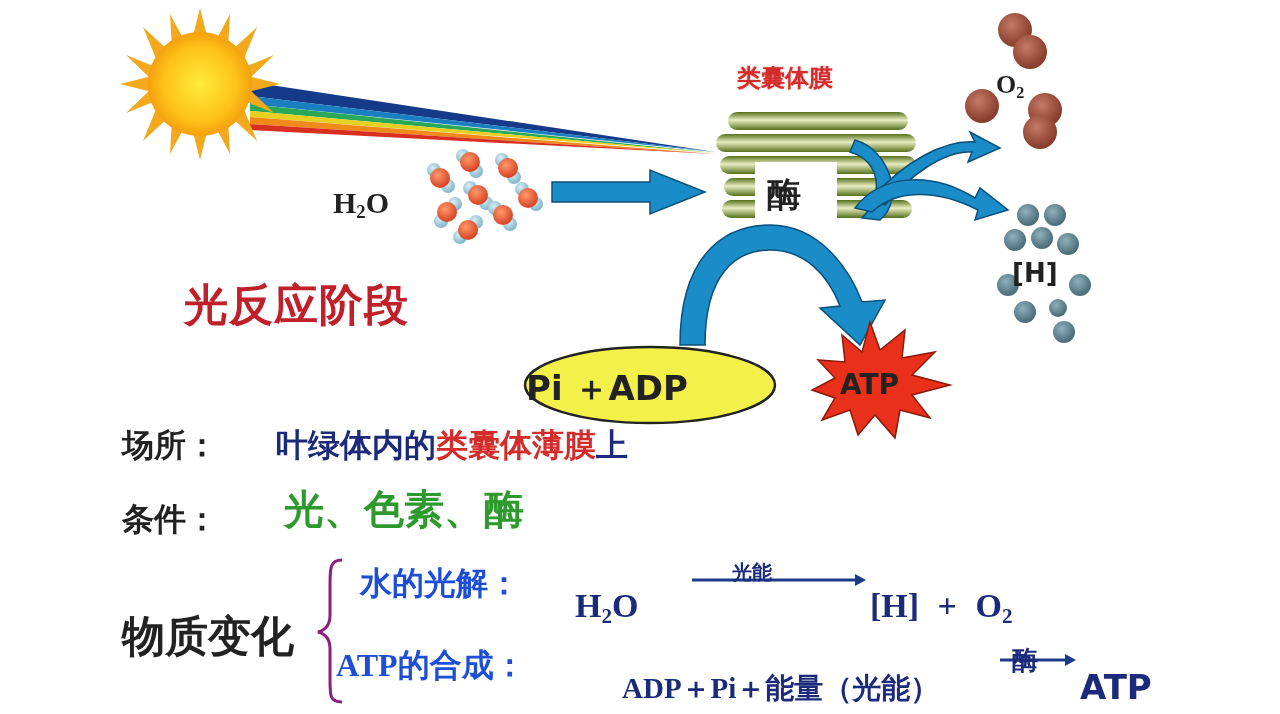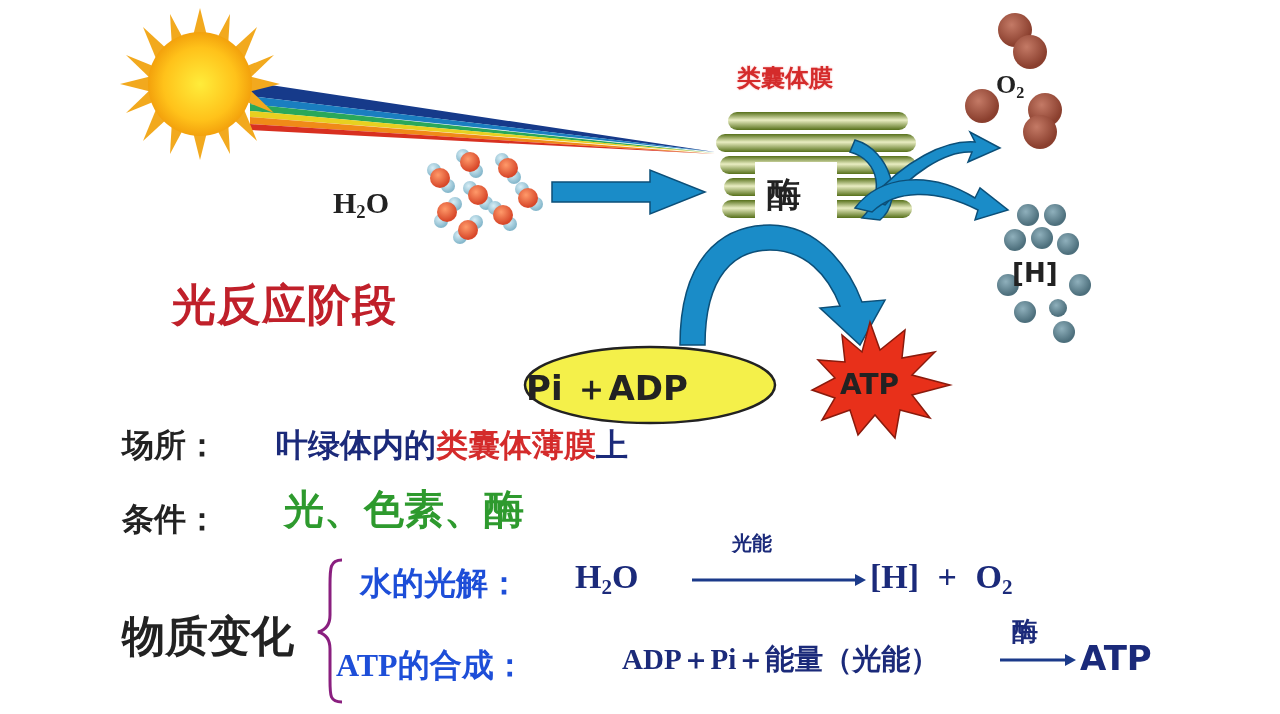--- a/index.html
+++ b/index.html
@@ -4,21 +4,21 @@
 <style>
   html, body { margin:0; padding:0; background:#ffffff; }
   body { width:1280px; height:714px; position:relative; overflow:hidden;
          font-family:"DejaVu Sans", sans-serif; }
   svg.scene { position:absolute; left:0; top:0; }
   .serif { font-family:"Liberation Serif","DejaVu Serif", serif;font-weight:bold; }
   .sans { font-family:"DejaVu Sans","Liberation Sans", sans-serif; }
   .bold { font-weight:bold; }
   .lbl { position:absolute; white-space:nowrap; }
   .txt-dark { color:#222222; }
-  .txt-navy { color:#1b2a7a; }
+  .txt-navy { color:#1b2a7a;margin-top:29px; }
   .txt-red { color:#d42b2b; }
   .txt-green { color:#2e9a2e; }
   .txt-purple { color:#1d4ed8; }
   .txt-title-red { color:#c0202a; }
   sub { font-size:0.62em; vertical-align:-0.28em; }
 </style>
 </head>
 <body>
 
 <svg class="scene" width="1280" height="714" viewBox="0 0 1280 714">
@@ -188,21 +188,21 @@
 
 <div class="lbl" style="left:755px; top:162px; width:82px; height:62px; background:#ffffff;"></div>
 <div class="lbl bold txt-dark" style="left:767px; top:172px; font-size:34px;">酶</div>
 
 <div class="lbl serif txt-dark" style="left:333px; top:186px; font-size:30px;">H<sub>2</sub>O</div>
 
 <div class="lbl serif txt-dark" style="left:996px; top:70px; font-size:26px;">O<sub>2</sub></div>
 
 <div class="lbl sans bold txt-dark" style="left:1012px; top:258px; font-size:26px;">[H]</div>
 
-<div class="lbl bold txt-title-red" style="left:172px; top:276px; font-size:44px; letter-spacing:1px;">光反应阶段</div>
+<div class="lbl bold txt-title-red" style="left:184px; top:276px; font-size:44px; letter-spacing:1px;">光反应阶段</div>
 
 <div class="lbl sans bold txt-dark" style="left:526px; top:366px; font-size:34px;">Pi ＋ADP</div>
 
 <div class="lbl sans bold txt-dark" style="left:840px; top:368px; font-size:28px;">ATP</div>
 
 <div class="lbl bold txt-dark" style="left:122px; top:424px; font-size:32px;">场所：</div>
 <div class="lbl bold" style="left:276px; top:424px; font-size:32px;">
   <span class="txt-navy">叶绿体内的</span><span class="txt-red">类囊体薄膜</span><span class="txt-navy">上</span>
 </div>
 

